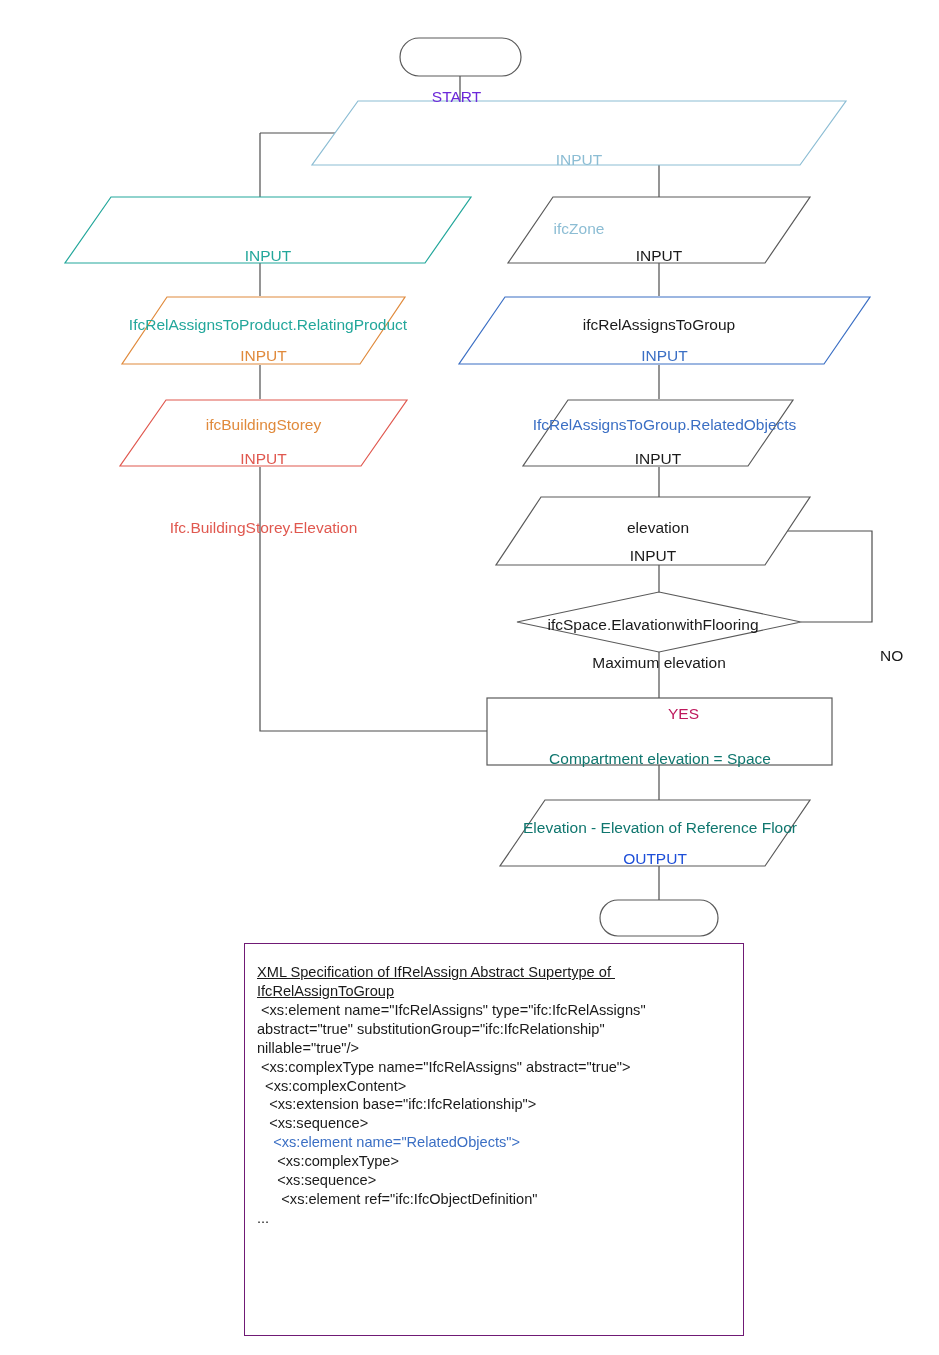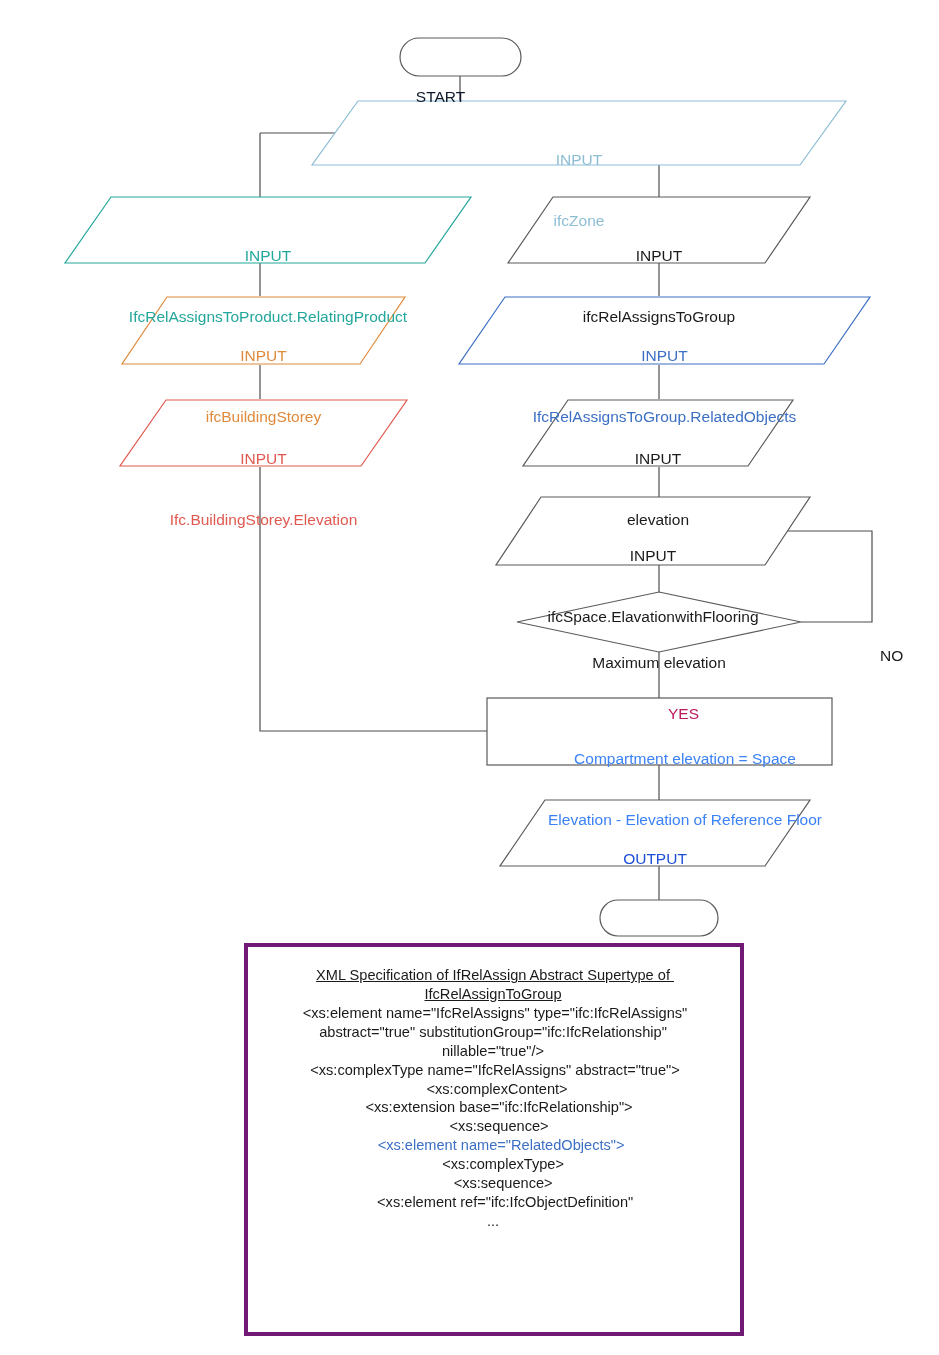--- a/index.html
+++ b/index.html
@@ -28,33 +28,32 @@
   }
   .node-text {
     position: absolute;
     text-align: center;
     line-height: 1.30;
     font-size: 15.5px;
     white-space: pre;
     pointer-events: none;
   }
   .node-text .l1 { display: block; }
-  .node-text .l2 { display: block; }
+  .node-text .l2 { display: block; margin-top: 8px; }
 
   .xml-box {
     position: absolute;
     box-sizing: border-box;
-    border: 4px solid #701a75;
+    border: 1px solid #701a75;
     background: #ffffff;
     left: 244px;
     top: 943px;
     width: 500px;
     height: 393px;
     padding: 19px 14px 0 12px;
-    text-align: center;
   }
   .xml-title {
     font-size: 14.6px;
     line-height: 1.30;
     text-decoration: underline;
     color: #1a1a1a;
     margin: 0 0 0 0;
     white-space: pre-wrap;
   }
   .xml-line {
@@ -119,21 +118,21 @@
 
     <polygon points="659,592 801,622 659,652 517,622" fill="#ffffff" stroke="#5a5a5a" stroke-width="1.2"></polygon>
 
     <rect x="487" y="698" width="345" height="67" fill="#ffffff" stroke="#5a5a5a" stroke-width="1.2"></rect>
 
     <polygon points="545,800 810,800 765,866 500,866" fill="#ffffff" stroke="#5a5a5a" stroke-width="1.2"></polygon>
 
     <rect x="600" y="900" width="118" height="36" rx="18" ry="18" fill="#ffffff" stroke="#5a5a5a" stroke-width="1.2"></rect>
   </svg>
 
-  <div class="node-text" style="left:380px; top:47px; width:121px; color:#0f172a;">
+  <div class="node-text" style="left:396px; top:47px; width:121px; color:#6d28d9;">
     <span class="l1">START</span>
   </div>
 
   <div class="node-text" style="left:379px; top:110px; width:400px; color:#8cbdd4;">
     <span class="l1">INPUT</span>
     <span class="l2">ifcZone</span>
   </div>
 
   <div class="node-text" style="left:68px; top:206px; width:400px; color:#23a79b;">
     <span class="l1">INPUT</span>
@@ -167,21 +166,21 @@
 
   <div class="node-text" style="left:519px; top:506px; width:268px; color:#1a1a1a;">
     <span class="l1">INPUT</span>
     <span class="l2">ifcSpace.ElavationwithFlooring</span>
   </div>
 
   <div class="node-text" style="left:539px; top:613px; width:240px; color:#1a1a1a;">
     <span class="l1">Maximum elevation</span>
   </div>
 
-  <div class="node-text" style="left:513px; top:709px; width:344px; color:#3b82f6;">
+  <div class="node-text" style="left:488px; top:709px; width:344px; color:#0f766e;">
     <span class="l1">Compartment elevation = Space</span>
     <span class="l2">Elevation - Elevation of Reference Floor</span>
   </div>
 
   <div class="node-text" style="left:522px; top:809px; width:266px; color:#1d4ed8;">
     <span class="l1">OUTPUT</span>
   </div>
 
   <div class="node-text" style="left:600px; top:908px; width:118px; color:#1a1a1a;">
     <span class="l1">END</span>

